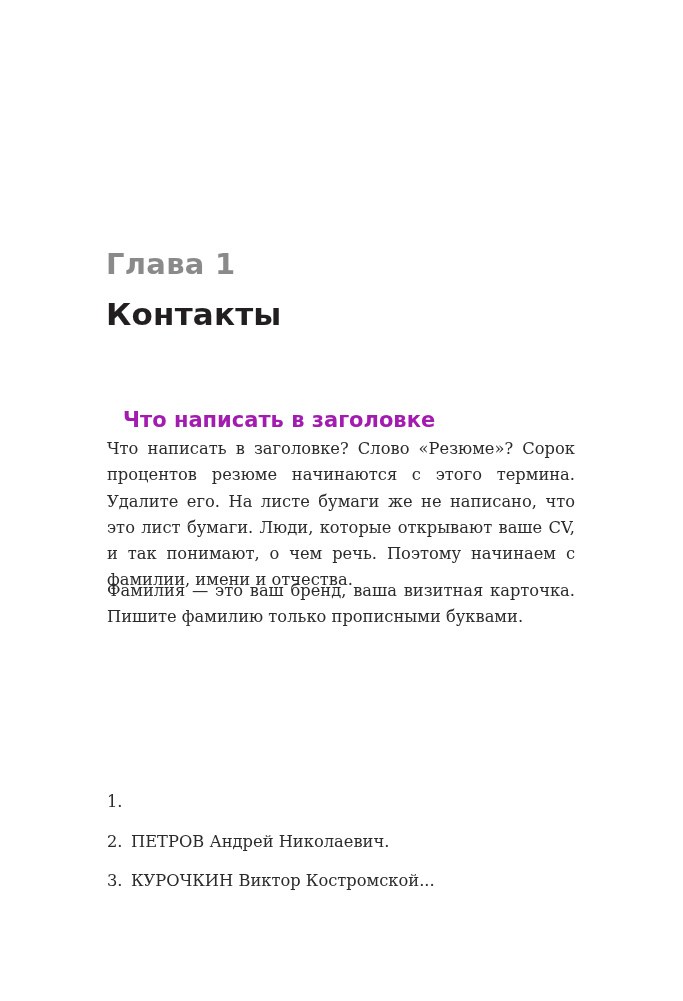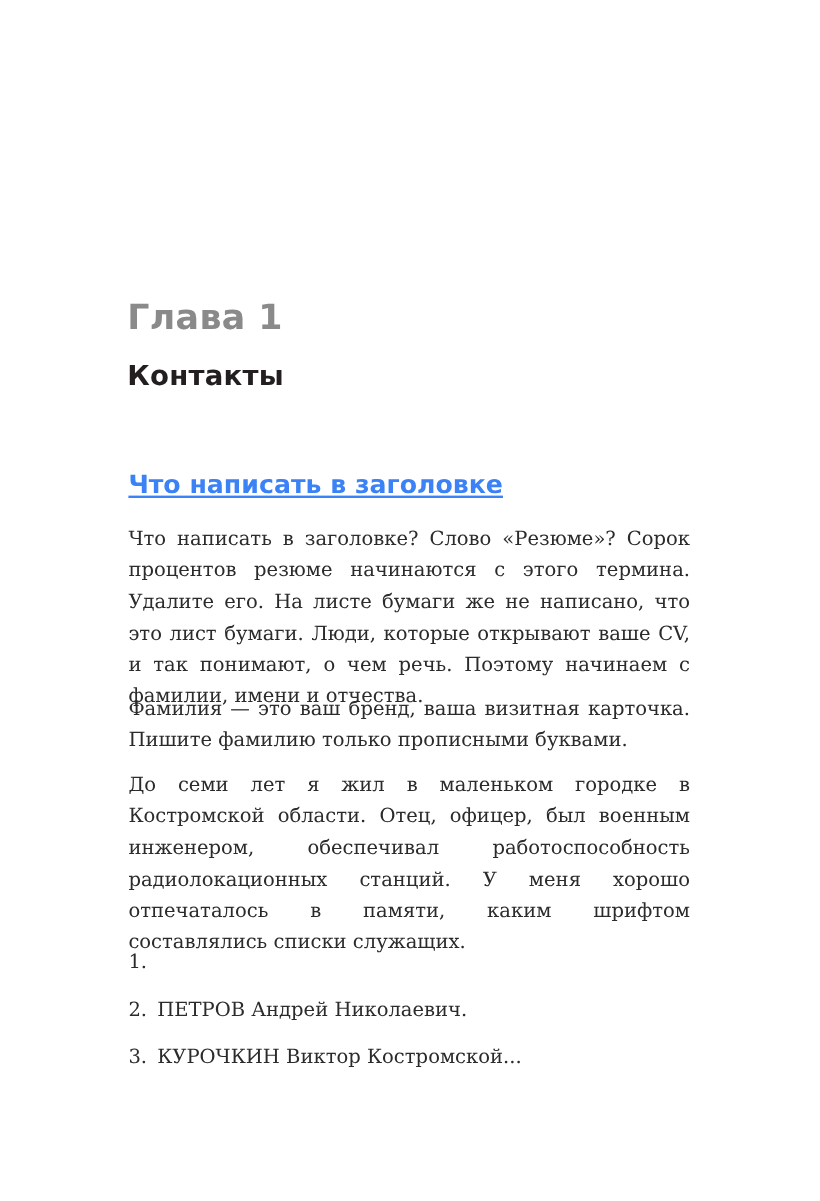--- a/index.html
+++ b/index.html
@@ -31,37 +31,36 @@
       letter-spacing: 0.3px;
       margin: 0;
       line-height: 40px;
     }
     .chapter-title {
       position: absolute;
       left: 106px;
       top: 280px;
       font-family: "DejaVu Sans", sans-serif;
       font-weight: bold;
-      font-size: 23px;
+      font-size: 31px;
       color: #231f20;
       margin: 0;
       line-height: 44px;
       letter-spacing: 0.2px;
     }
     .section-title {
       position: absolute;
       left: 107px;
       top: 376px;
       font-family: "DejaVu Sans", sans-serif;
       font-weight: bold;
       font-size: 21px;
-      color: #3b82f6;
-      margin: 0;
+      color: #a21caf;
+      margin: 16px;
       line-height: 32px;
-      text-decoration: underline;
     }
     .body-text {
       position: absolute;
       left: 107px;
       width: 468px;
       font-family: "DejaVu Serif", serif;
       font-size: 16.3px;
       line-height: 26.3px;
       color: #2b2b2b;
       text-align: justify;
@@ -117,21 +116,20 @@
   <h2 class="chapter-label">Глава 1</h2>
 
   <h1 class="chapter-title">Контакты</h1>
 
   <h3 class="section-title">Что написать в заголовке</h3>
 
   <p class="body-text para-1">Что написать в заголовке? Слово «Резюме»? Сорок про­центов резюме начинаются с этого термина. Удалите его. На листе бумаги же не написано, что это лист бумаги. Люди, которые открывают ваше CV, и так понимают, о чем речь. Поэтому начинаем с фамилии, имени и отчества.</p>
 
   <p class="body-text para-2">Фамилия — это ваш бренд, ваша визитная карточка. Пишите фамилию только прописными буквами.</p>
 
-  <p class="body-text para-3">До семи лет я жил в маленьком городке в Костромской области. Отец, офицер, был военным инженером, обес­печивал работоспособность радиолокационных станций. У меня хорошо отпечаталось в памяти, каким шрифтом составлялись списки служащих.</p>
 
   <ol class="list">
     <li>
       <span class="num">1.</span>
     </li>
     <li>
       <span class="num">2.</span>
       <span>ПЕТРОВ Андрей Николаевич.</span>
     </li>
     <li>

